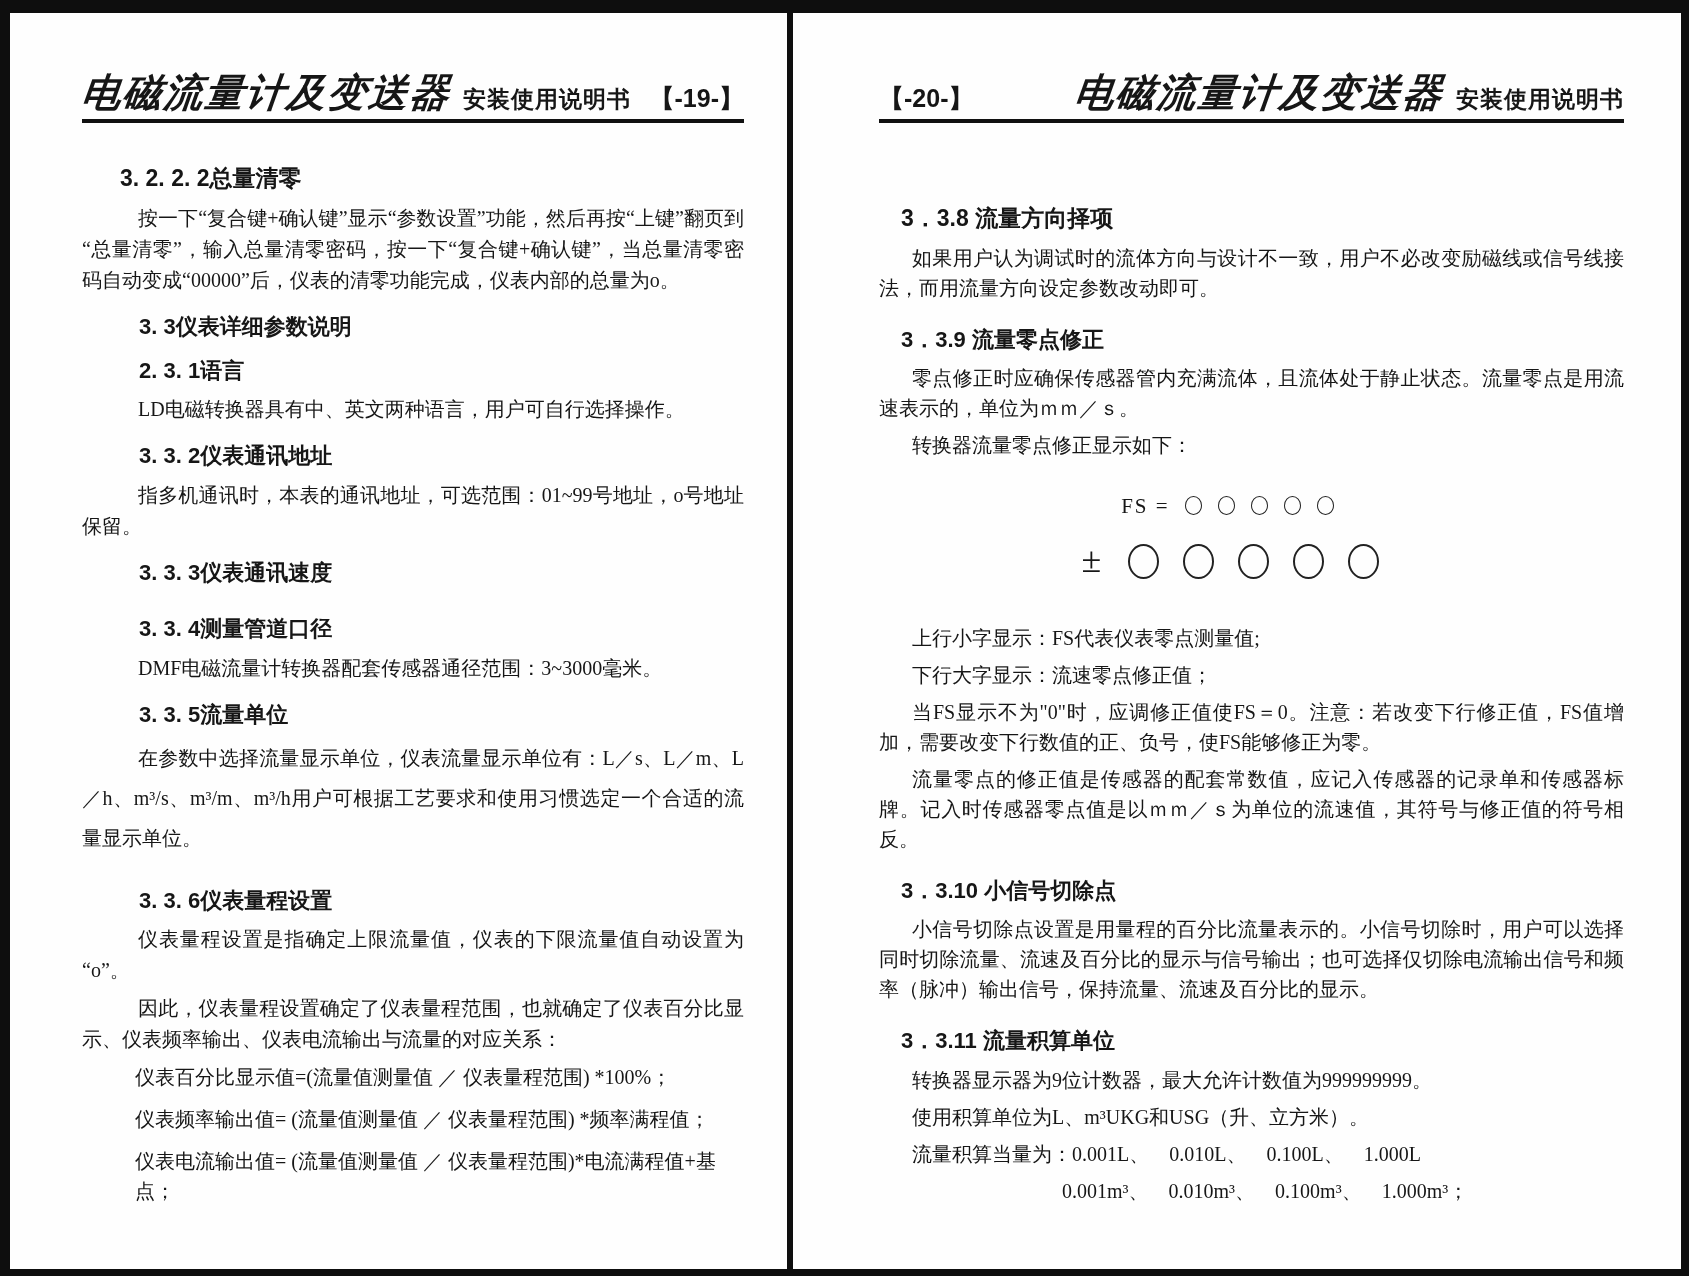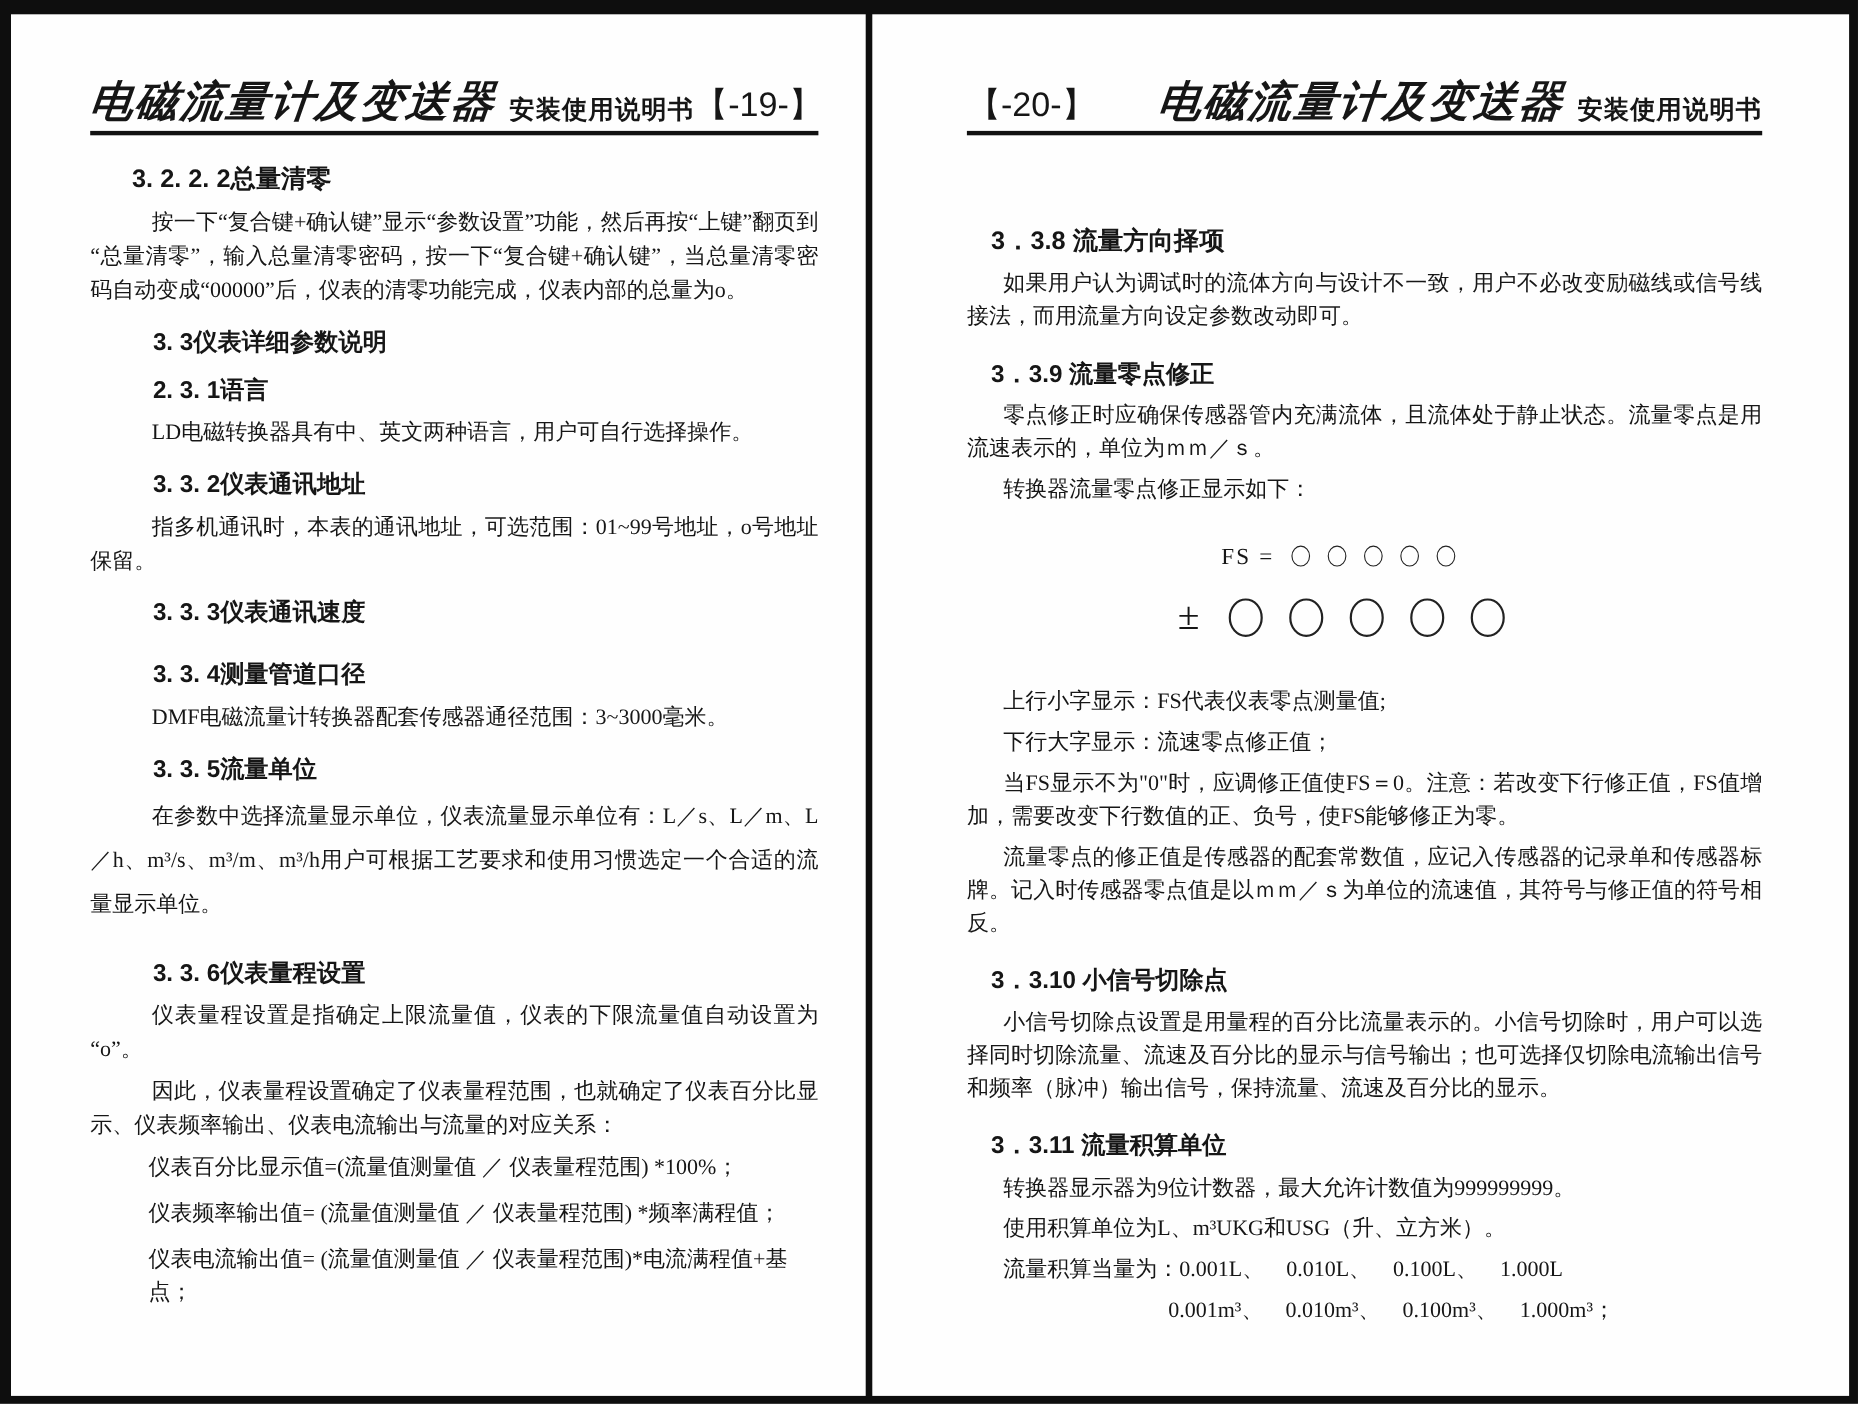--- a/index.html
+++ b/index.html
@@ -10,21 +10,21 @@
     overflow:hidden;
     font-family:"Liberation Serif","DejaVu Serif",serif;
     color:#161616;
   }
   .page{
     position:absolute;top:13px;height:1256px;
     background:#fefefe;
     box-sizing:border-box;
   }
   .page-l{left:10px;width:777px;padding:0 43px 0 72px;}
-  .page-r{left:793px;width:888px;padding:0 79px 0 86px;}
+  .page-r{left:793px;width:888px;padding:0 57px 0 86px;}
 
   
   .hdr{
     display:flex;align-items:flex-end;
     border-bottom:4px solid #111;
     padding-bottom:7px;margin-top:60px;
     white-space:nowrap;
   }
   .hdr-title{
     display:inline-block;
@@ -34,33 +34,33 @@
     transform:skew(-6deg);
     line-height:1;
   }
   .hdr-sub{
     font-family:"Liberation Sans","DejaVu Sans",sans-serif;
     font-weight:bold;font-size:23px;line-height:1.1;
     margin-left:12px;letter-spacing:1px;
   }
   .hdr-page{
     font-family:"Liberation Sans","DejaVu Sans",sans-serif;
-    font-weight:normal;font-size:31px;line-height:1.1;
+    font-weight:bold;font-size:25px;line-height:1.1;
   }
   .page-l .hdr-page{margin-left:auto;}
   .page-r .hdr-page{margin-right:auto;}
   .page-r .hdr-group{margin-left:auto;display:flex;align-items:flex-end;}
 
   
   .h{
     font-family:"Liberation Sans","DejaVu Sans",sans-serif;
     font-weight:bold;font-size:22px;line-height:1.2;
     margin:18px 0 10px 57px;
   }
-  .h-top{margin-top:26px;margin-left:38px;font-size:23px;}
+  .h-top{margin-top:42px;margin-left:38px;font-size:23px;}
   .h-mid{}
   .mt-lg{margin-top:30px;}
   .page-r .h{margin-left:22px;margin-top:24px;}
   .page-r .h-top{margin-top:82px;}
 
   
   .p{
     font-size:20px;line-height:31px;
     text-indent:56px;
     margin:0 0 7px 0;

